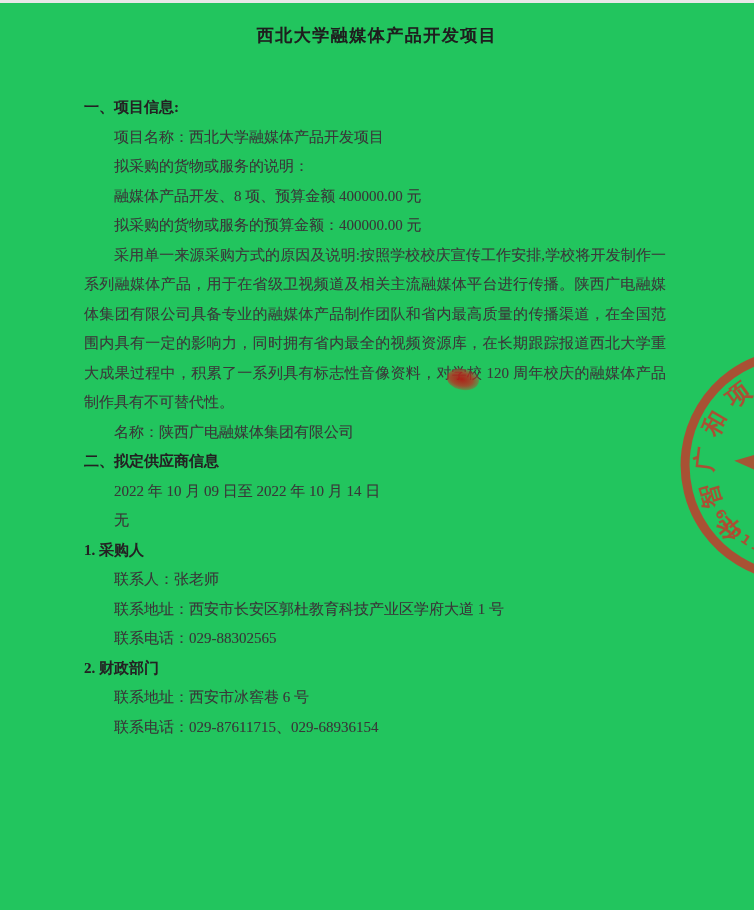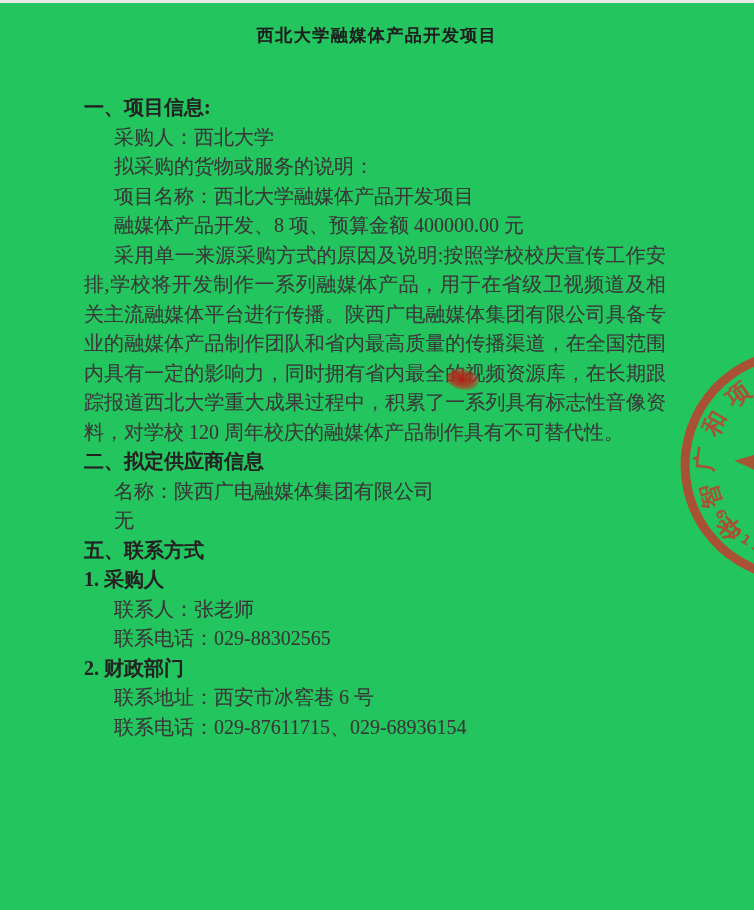--- a/index.html
+++ b/index.html
@@ -23,21 +23,21 @@
     color:#1e1e1e;
     text-shadow:0 0 .5px rgba(40,40,40,.45);
   }
   .content{
     position:absolute;
     left:84px;top:90px;
     width:582px;
     text-shadow:0 0 .5px rgba(70,70,70,.4);
   }
   .block{
-    font-size:20px;
+    font-size:15px;
     line-height:29.5px;
     min-height:29.5px;
     white-space:normal;
   }
   .b-heading{font-weight:700;color:#222;}
   .b-sub{font-weight:700;color:#222;}
   .b-line{padding-left:30px;}
   .b-para{
     text-align:justify;
     text-indent:30px;
@@ -65,31 +65,32 @@
 <body>
 
 <div class="page">
 
   <div class="titles">
     <h1 class="title">西北大学融媒体产品开发项目</h1>
   </div>
 
   <div class="content" id="content">
       <div class="block b-heading">一、项目信息:</div>
-      <div class="block b-line">采购人：西北大学</div>
+      <div class="block b-line">项目名称：西北大学融媒体产品开发项目</div>
       <div class="block b-line">拟采购的货物或服务的说明：</div>
-      <div class="block b-line">项目名称：西北大学融媒体产品开发项目</div>
       <div class="block b-line">融媒体产品开发、8 项、预算金额 400000.00 元</div>
+      <div class="block b-line">拟采购的货物或服务的预算金额：400000.00 元</div>
       <div class="block b-para">采用单一来源采购方式的原因及说明:按照学校校庆宣传工作安排,学校将开发制作一系列融媒体产品，用于在省级卫视频道及相关主流融媒体平台进行传播。陕西广电融媒体集团有限公司具备专业的融媒体产品制作团队和省内最高质量的传播渠道，在全国范围内具有一定的影响力，同时拥有省内最全的视频资源库，在长期跟踪报道西北大学重大成果过程中，积累了一系列具有标志性音像资料，对学校 120 周年校庆的融媒体产品制作具有不可替代性。</div>
+      <div class="block b-line">名称：陕西广电融媒体集团有限公司</div>
       <div class="block b-heading">二、拟定供应商信息</div>
-      <div class="block b-line">名称：陕西广电融媒体集团有限公司</div>
+      <div class="block b-line">2022 年 10 月 09 日至 2022 年 10 月 14 日</div>
       <div class="block b-line">无</div>
-      <div class="block b-heading">五、联系方式</div>
       <div class="block b-sub">1. 采购人</div>
       <div class="block b-line">联系人：张老师</div>
+      <div class="block b-line">联系地址：西安市长安区郭杜教育科技产业区学府大道 1 号</div>
       <div class="block b-line">联系电话：029-88302565</div>
       <div class="block b-sub">2. 财政部门</div>
       <div class="block b-line">联系地址：西安市冰窖巷 6 号</div>
       <div class="block b-line">联系电话：029-87611715、029-68936154</div>
     </div>
 
   <div class="smudge"></div>
 
   <svg class="stamp" viewBox="0 0 140 260" aria-hidden="true">
     <defs>

